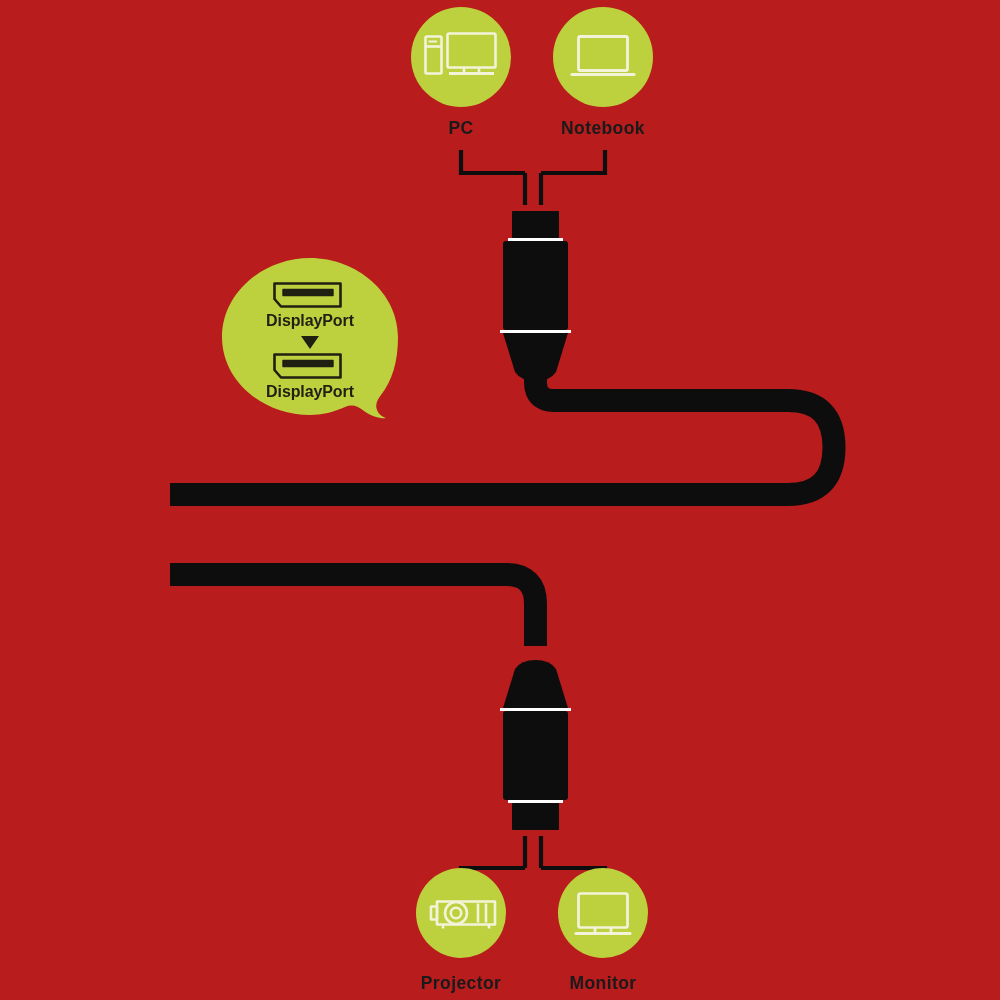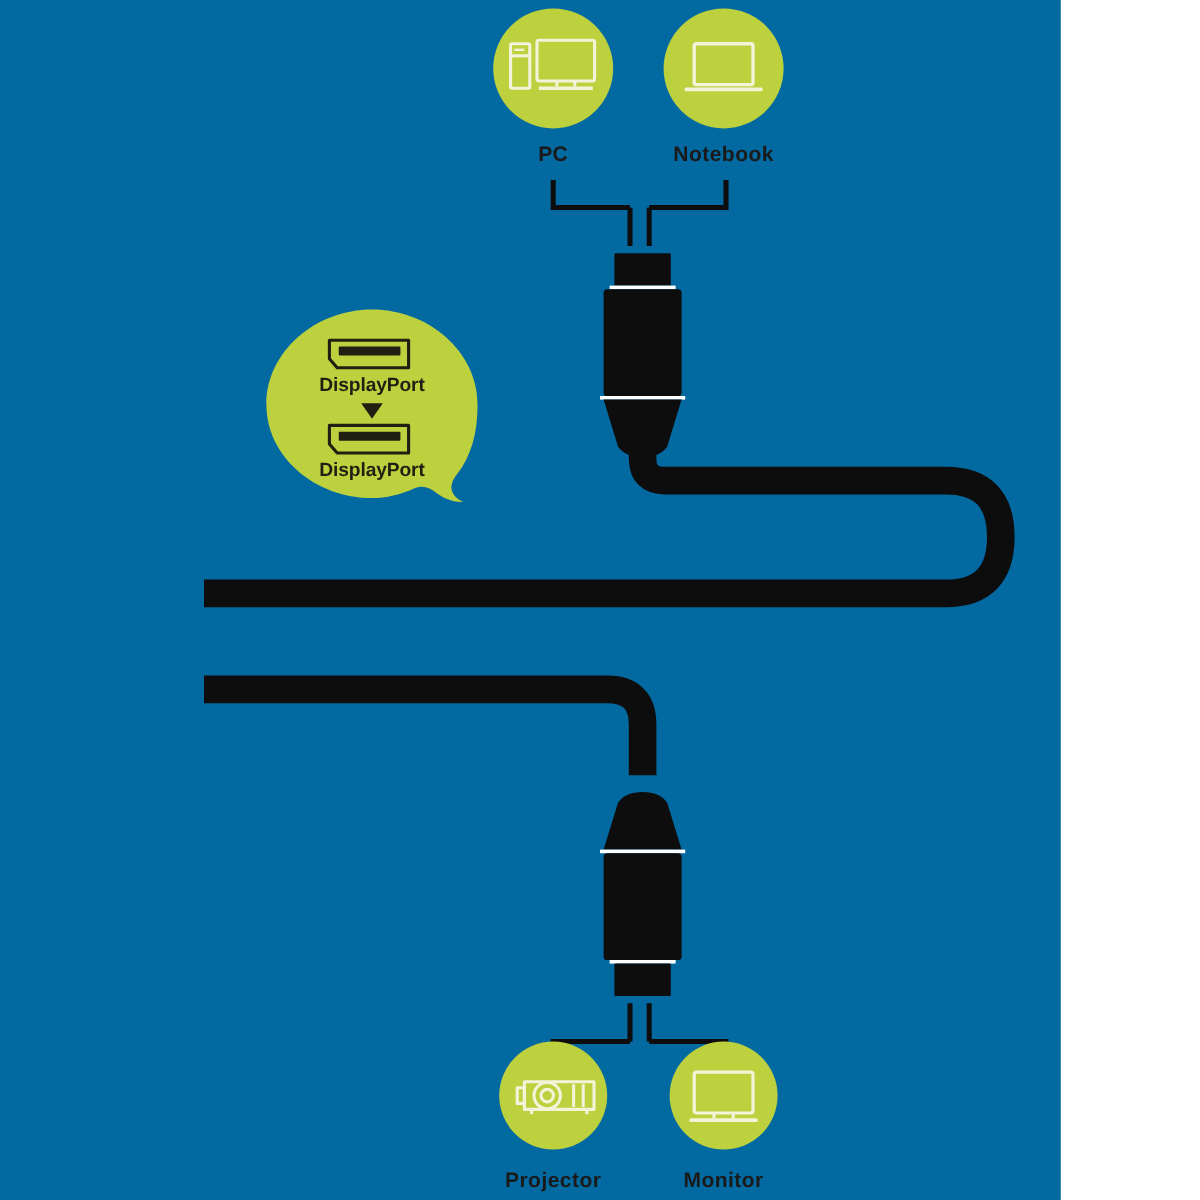--- a/index.html
+++ b/index.html
@@ -8,23 +8,23 @@
     background: #ffffff;
   }
   body {
     width: 1000px;
     height: 1000px;
     font-family: "Liberation Sans", sans-serif;
     overflow: hidden;
   }
   #diagram-root {
     position: relative;
-    width: 884px;
+    width: 1000px;
     height: 1000px;
-    background: #0369a1;
+    background: #b91c1c;
   }
   #diagram-svg {
     position: absolute;
     top: 0;
     left: 0;
     width: 1000px;
     height: 1000px;
     display: block;
   }
   .dev-label {

